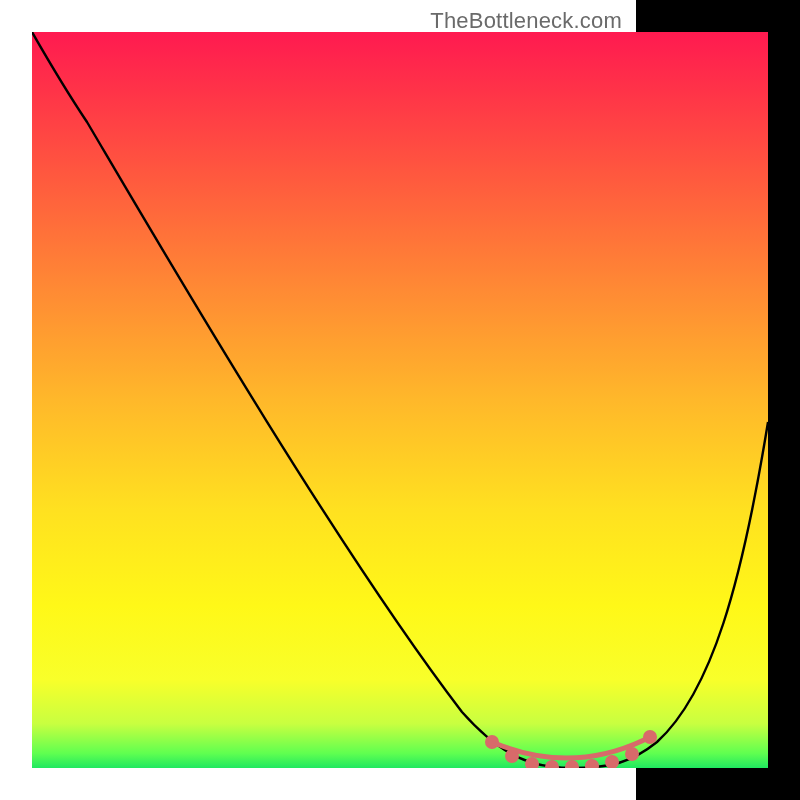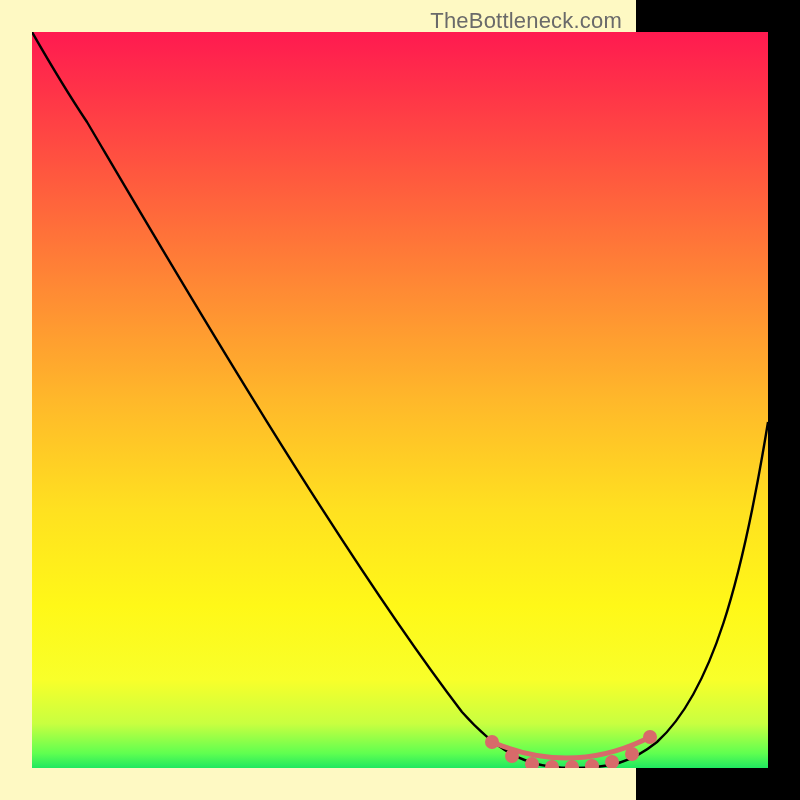--- a/index.html
+++ b/index.html
@@ -1,21 +1,21 @@
 <!DOCTYPE html>
 <html><head>
 <meta charset="utf-8">
 <style>
   * { margin: 0; padding: 0; box-sizing: border-box; }
   html, body { width: 800px; height: 800px; background: #000; overflow: hidden; }
   .chart-container {
     position: relative;
     width: 636px;
     height: 800px;
-    background: #fef9c3;
+    background: #ffffff;
   }
   .gradient-area {
     position: absolute;
     left: 32px;
     top: 32px;
     width: 736px;
     height: 736px;
     background: linear-gradient(to bottom,
       #ff1a50 0%,
       #ff3348 8%,

